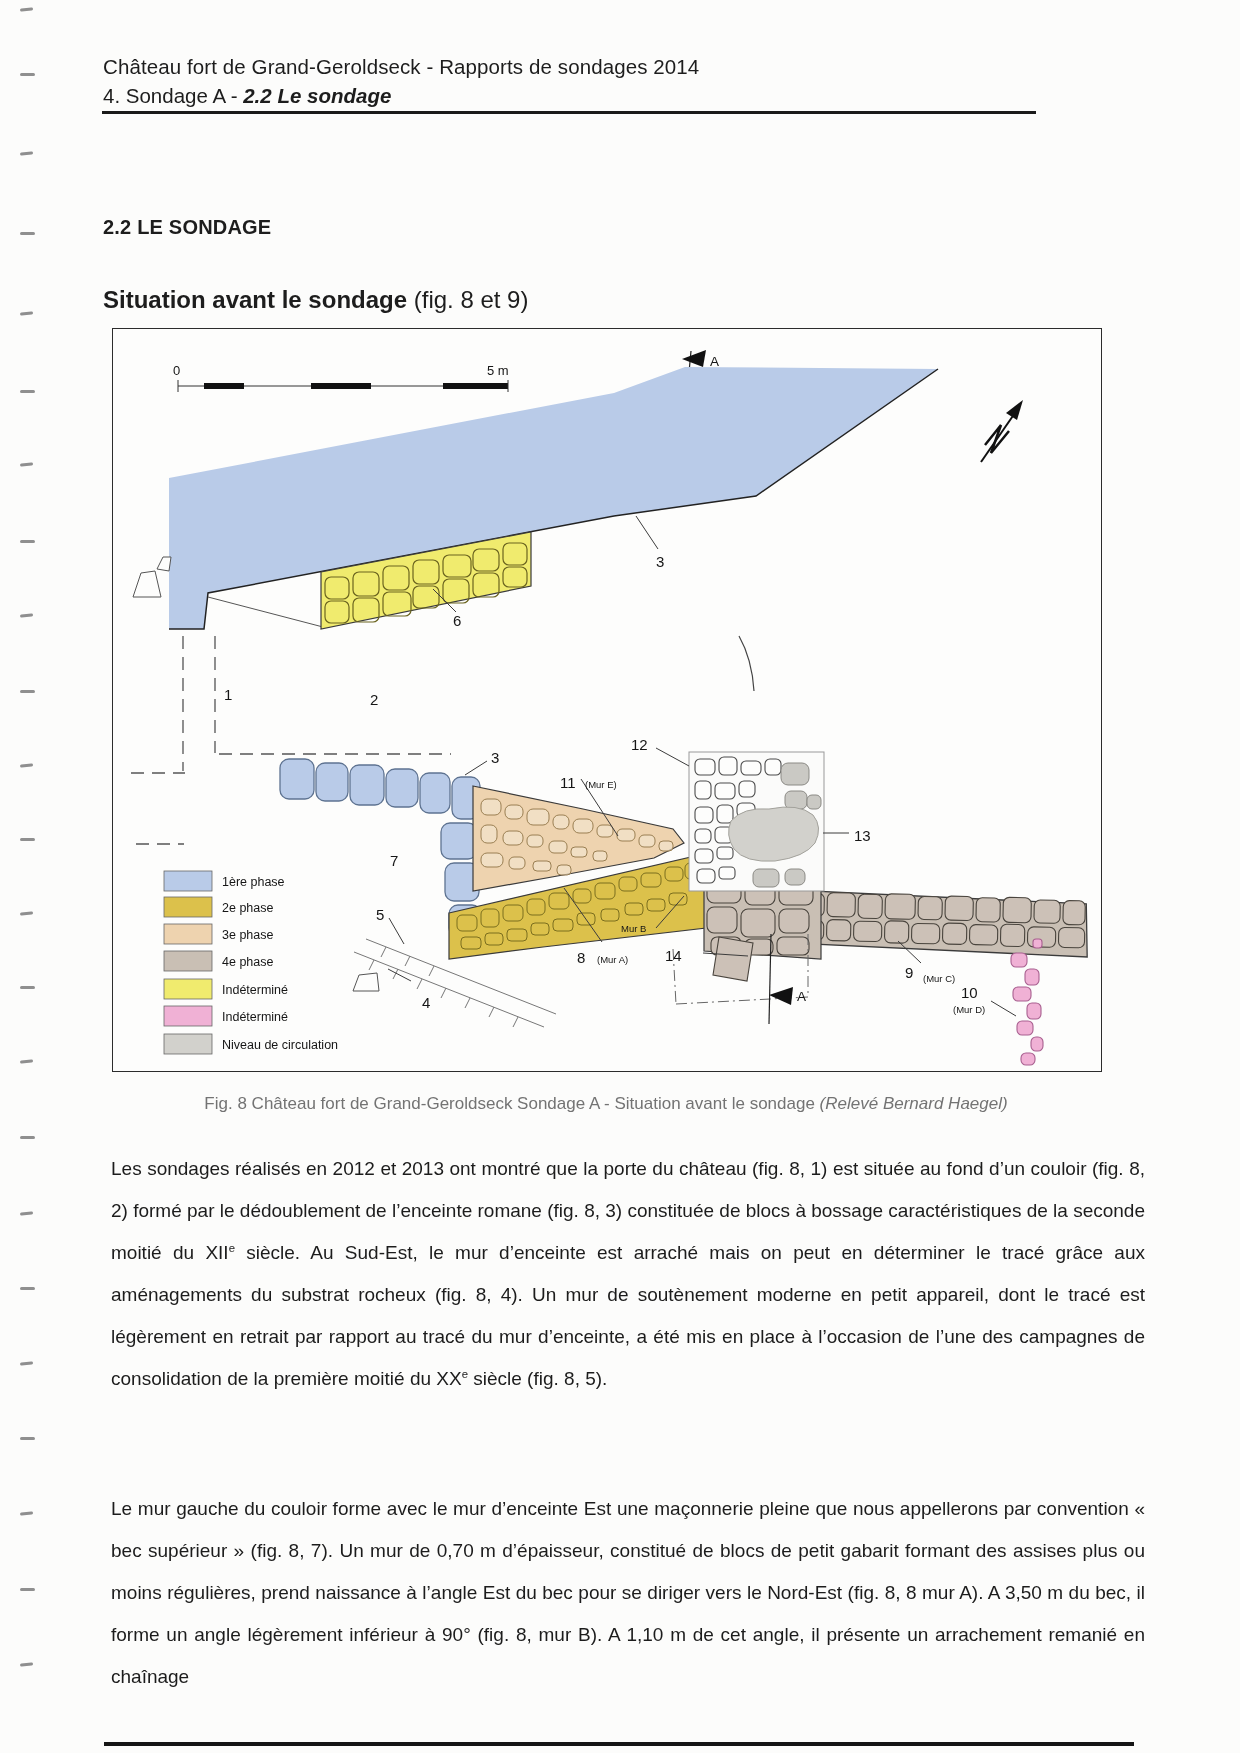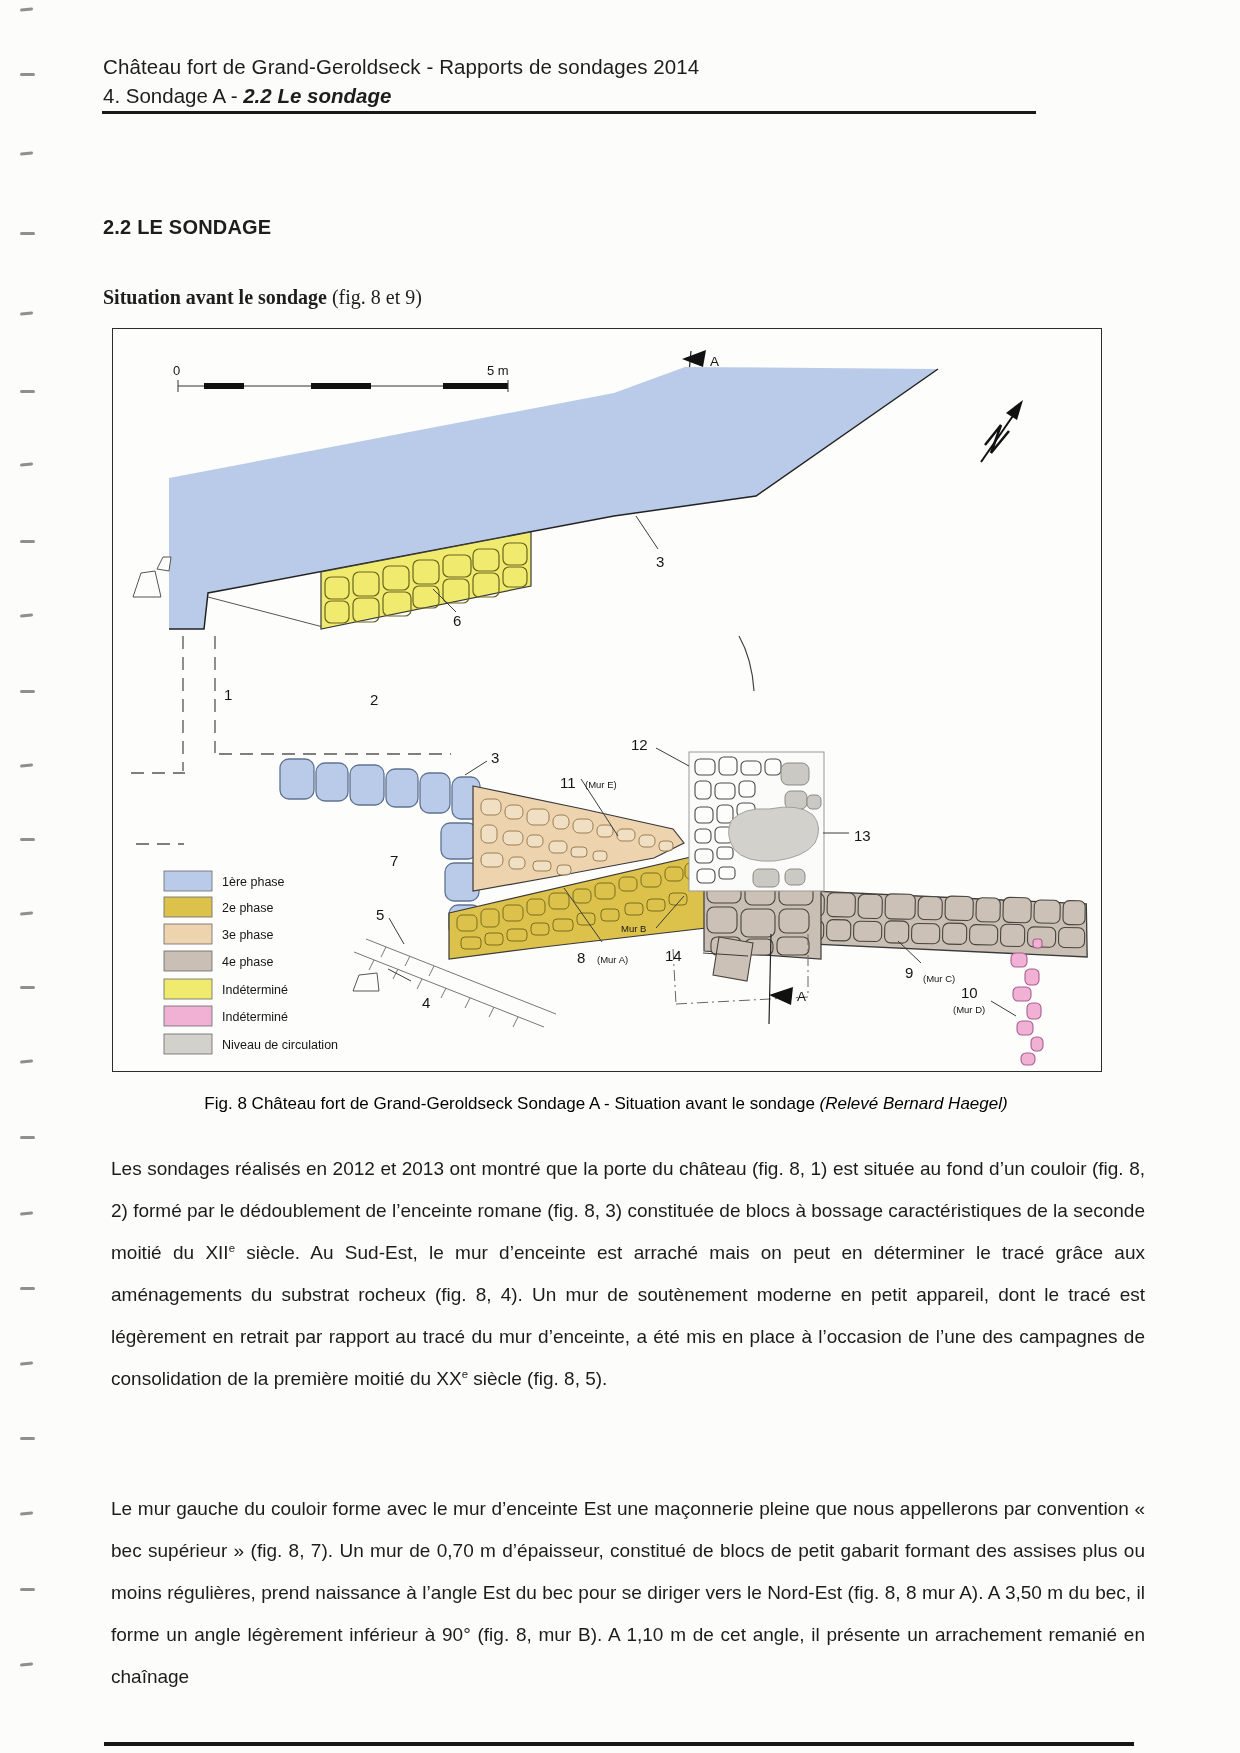--- a/index.html
+++ b/index.html
@@ -9,28 +9,28 @@
     font-family:"Liberation Sans",sans-serif;color:#1d1d1d;
   }
   .abs{position:absolute;}
   
   #hdr-line1{top:55px;left:103px;font-size:20.5px;letter-spacing:.1px;}
   #hdr-line2{top:84px;left:103px;font-size:20.5px;}
   #hdr-line2 .bi{font-weight:bold;font-style:italic;}
   #hdr-rule{top:111px;left:102px;width:934px;height:2.5px;background:#1a1a1a;}
   
   #sec-head{top:216px;left:103px;font-size:20px;font-weight:bold;letter-spacing:.2px;}
-  #sub-head{top:286px;left:103px;font-size:20px;font-family:Liberation Serif, serif;}
+  #sub-head{top:286px;left:103px;font-size:24px;}
   #sub-head .b{font-weight:bold;}
   
   #figbox{top:328px;left:112px;width:988px;height:742px;border:1.6px solid #2c2c2c;background:#fdfdfc;}
   svg text{font-family:"Liberation Sans",sans-serif;fill:#161616;}
   .t15{font-size:15px;} .t13{font-size:13px;} .t14{font-size:13.5px;} .t9{font-size:9.5px;} .t12{font-size:12.5px;}
   
-  #caption{top:1094px;left:112px;width:988px;text-align:center;font-size:17px;color:#000000;}
+  #caption{top:1094px;left:112px;width:988px;text-align:center;font-size:17px;color:#737373;}
   #caption .it{font-style:italic;}
   
   .para{position:absolute;left:103px;width:1034px;margin:8px;text-align:justify;
         font-size:19px;line-height:42px;color:#1c1c1c;}
   #para1{top:1140px;} #para2{top:1480px;}
   .para sup{font-size:0.6em;line-height:0;vertical-align:super;}
   
   .mm{position:absolute;left:20px;width:15px;height:2.5px;background:#8f8f8f;border-radius:2px;}
   .mm:nth-child(odd){transform:rotate(-7deg);width:13px;}
   #btm-bar{top:1742px;left:104px;width:1030px;height:4px;background:#151515;}

